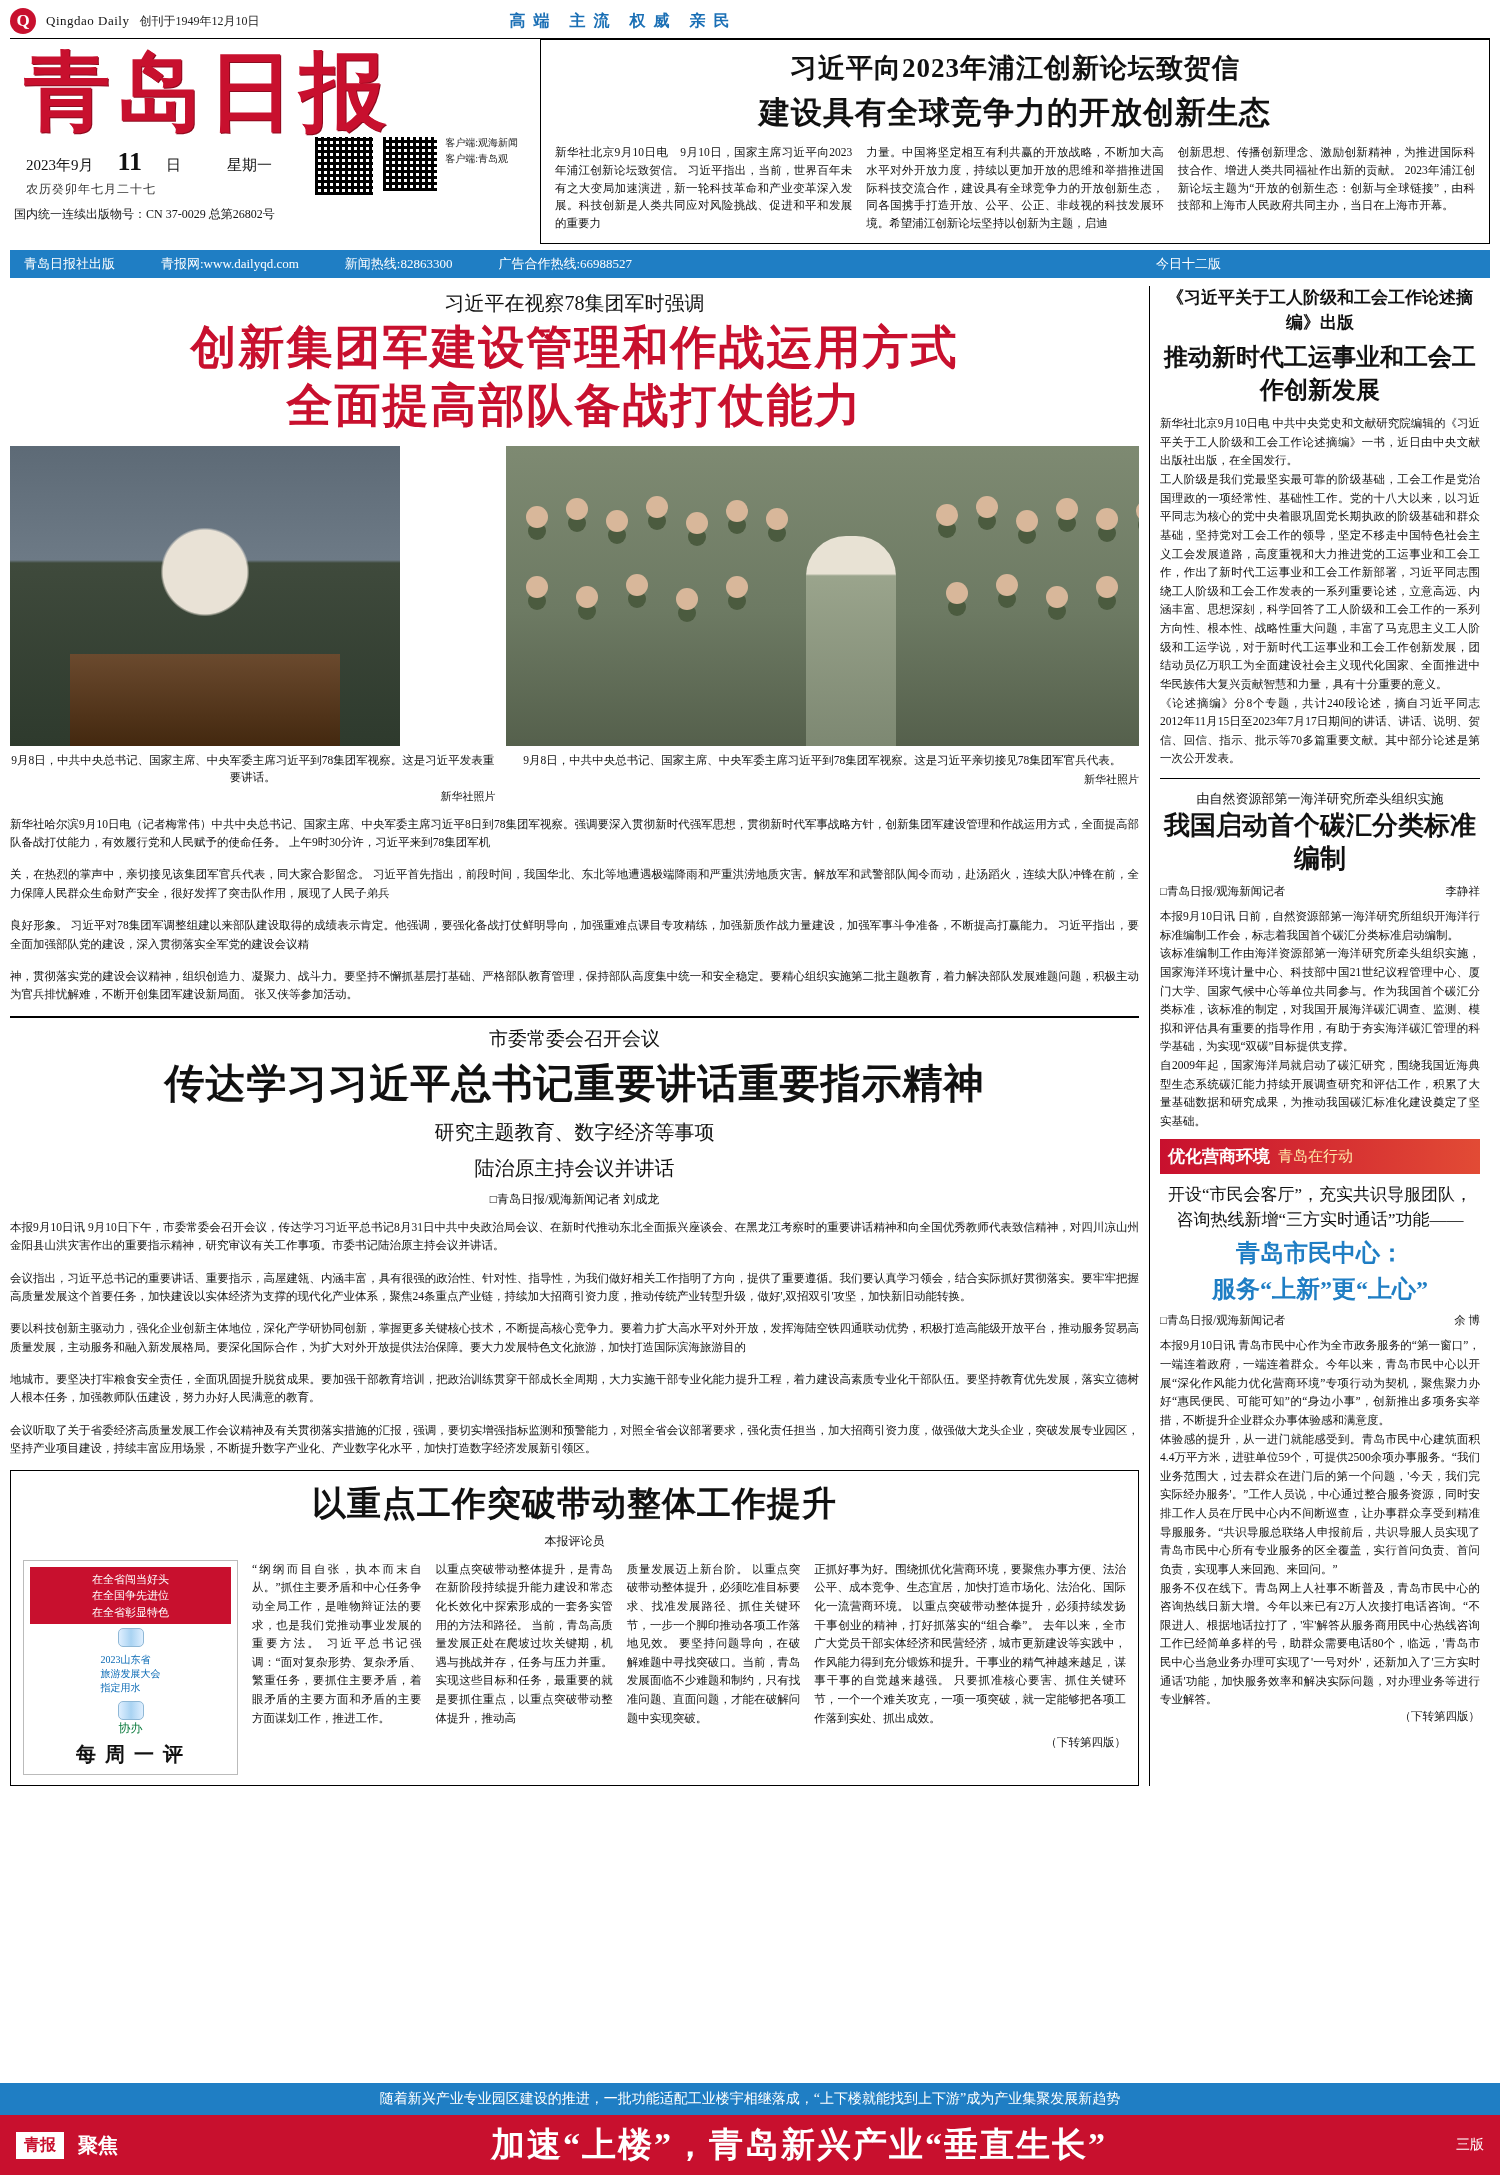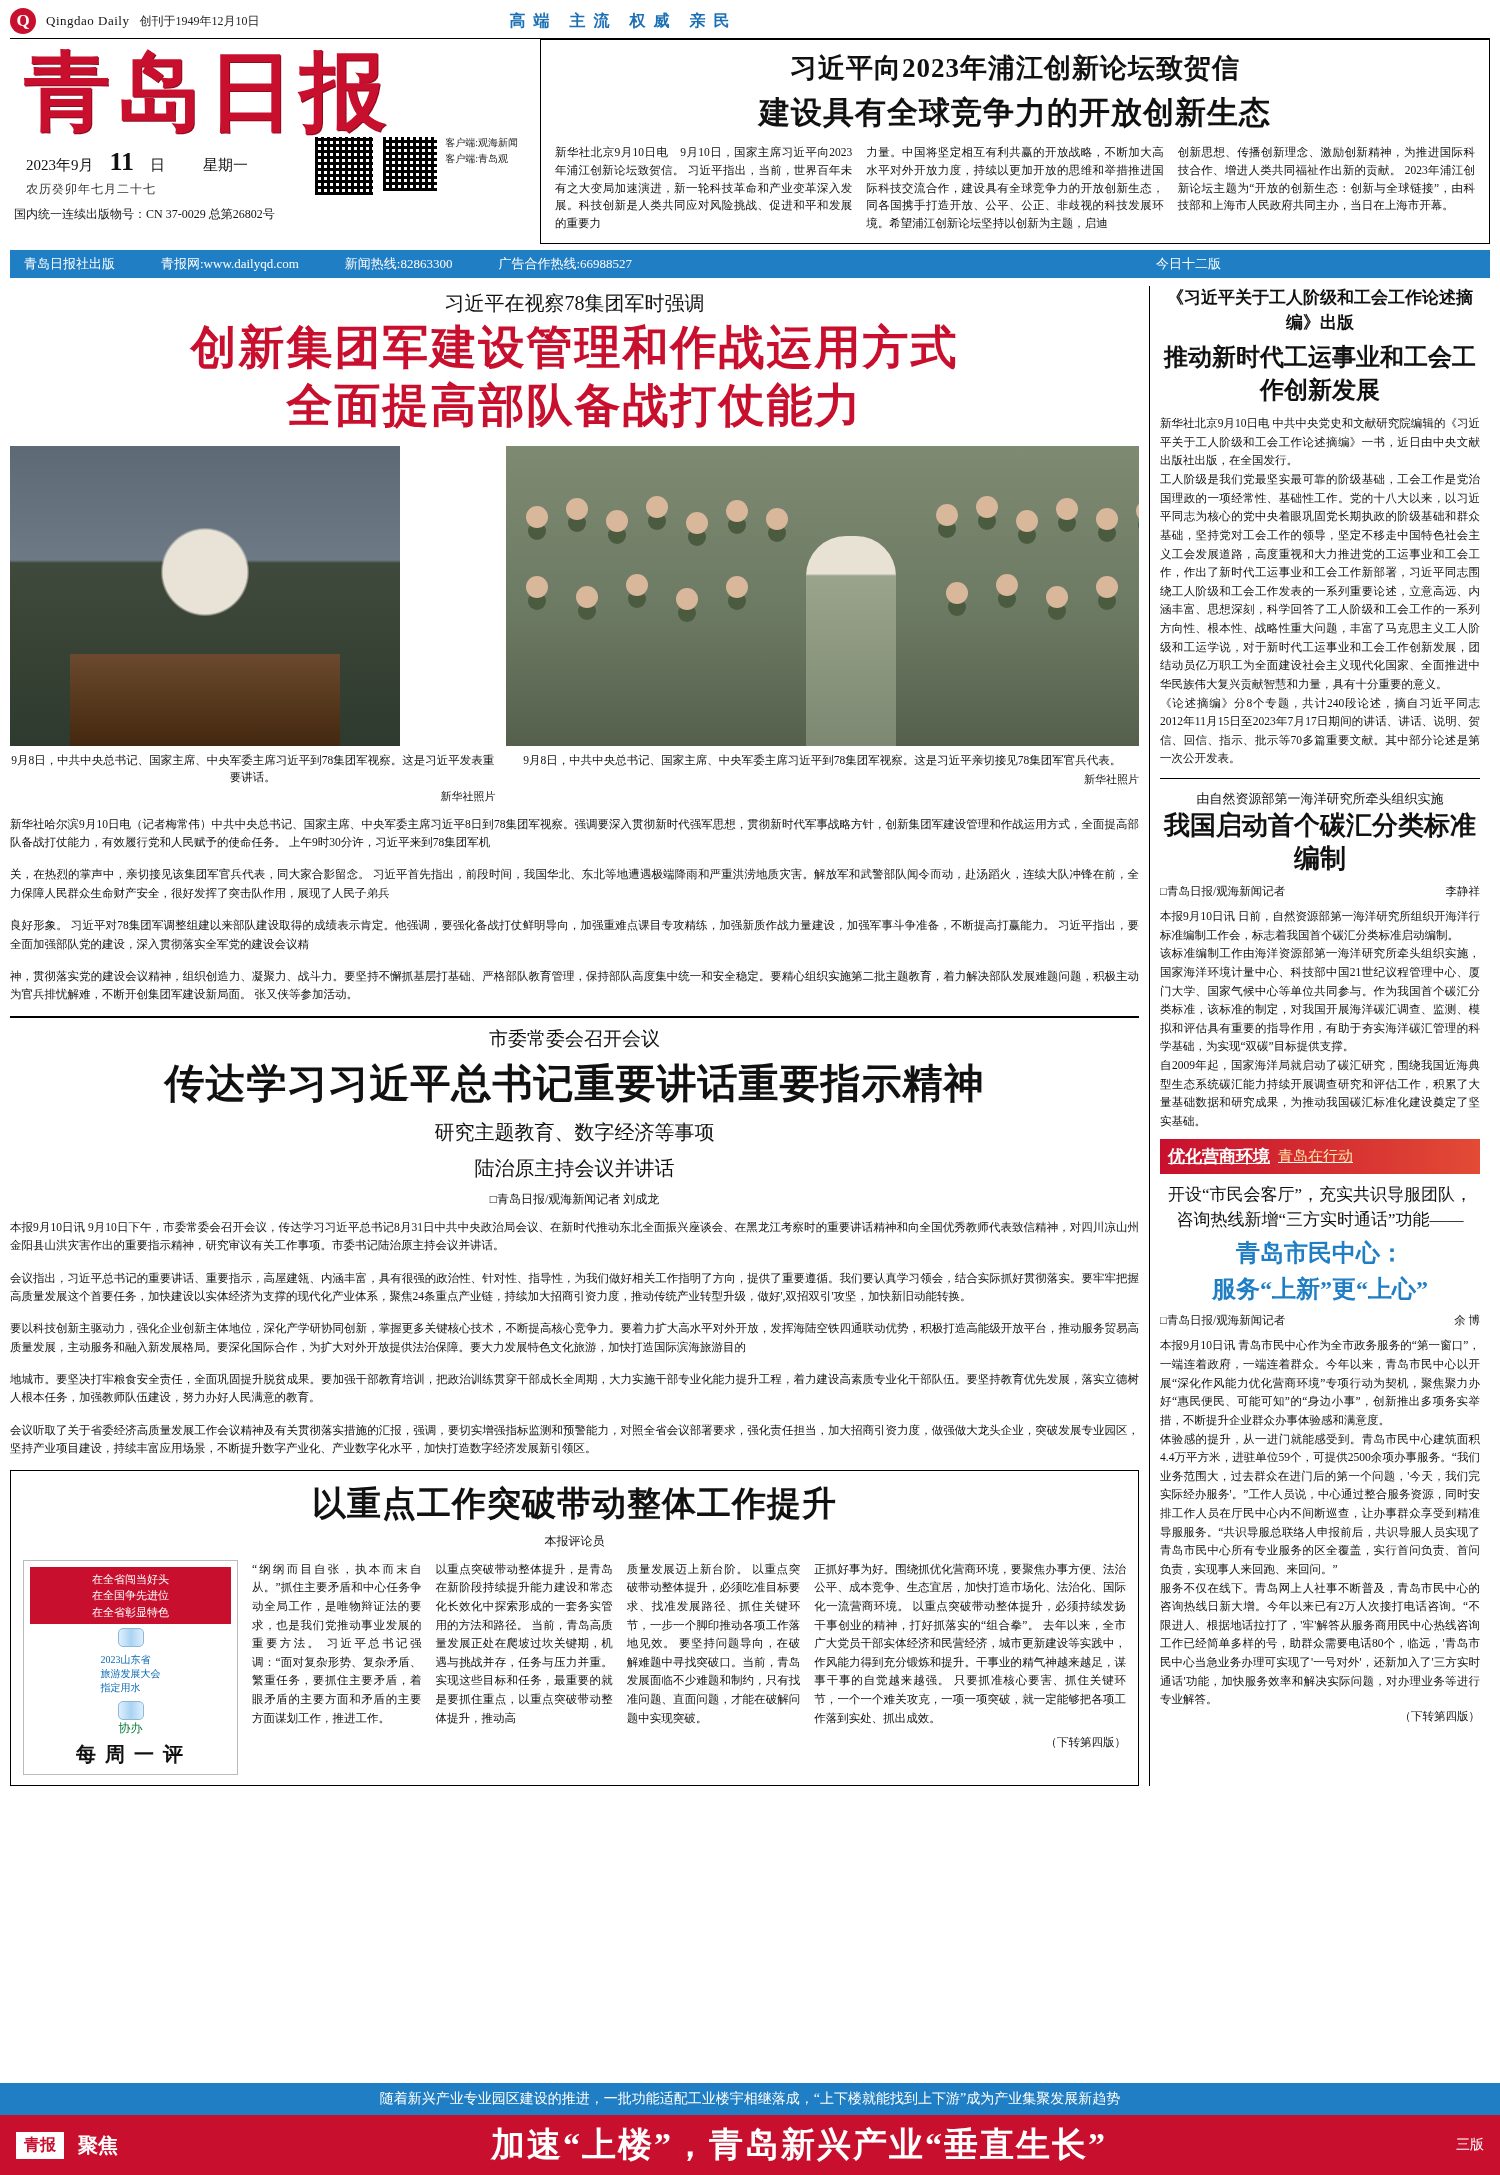--- a/index.html
+++ b/index.html
@@ -31,21 +31,21 @@
   
   .masthead { display:flex; }
   .mast-left { width:520px; position:relative; }
   .mast-title {
     font-family:"Liberation Serif", serif;
     font-size:86px; font-weight:bold; color:#c8102e;
     letter-spacing:6px; line-height:1.05;
     margin:8px 0 0 14px;
     text-shadow:1px 1px 0 #8d0a1f;
   }
-  .mast-date { display:flex; align-items:baseline; gap:16px; margin:10px 0 0 16px; font-size:15px; }
+  .mast-date { display:flex; align-items:baseline; gap:24px; margin:10px 0 0 16px; font-size:15px; }
   .mast-date .d { font-size:26px; font-weight:bold; }
   .mast-date .wk { margin-left:22px; font-size:15px; }
   .mast-lunar { margin:4px 0 0 16px; font-size:12px; color:#333; letter-spacing:1px; }
   .mast-issn { margin:8px 0 0 4px; font-size:12px; letter-spacing:0px; }
   .qrbox { position:absolute; right:12px; top:96px; display:flex; align-items:flex-start; gap:6px;}
   .qr { width:62px; height:62px; background:
       repeating-linear-gradient(0deg,#000 0 3px,#fff 3px 6px),
       repeating-linear-gradient(90deg,#000 0 3px,transparent 3px 6px);
       background-blend-mode:multiply; border:2px solid #fff;}
   .qr2 { width:58px; height:58px; }
@@ -99,21 +99,21 @@
 
   
   .r-kicker { font-size:17px; line-height:1.45; font-weight:bold; text-align:center;}
   .r-head { font-size:24px; font-weight:bold; color:#111; text-align:center; line-height:1.35; margin-top:6px;}
   .r-text { font-size:11.5px; line-height:1.62; text-align:justify; margin-top:8px;}
   .r-rule { border-top:1px solid #000; margin:10px 0;}
   .r-head2 { font-size:26px; font-weight:bold; text-align:center; line-height:1.3;}
   .r-sub { font-size:13px; text-align:center; line-height:1.5;}
   .banner {
     background:linear-gradient(90deg,#c8102e,#e24b35); color:#fff;
-    padding:6px 8px; display:flex; align-items:center; gap:8px; margin:8px 0;text-decoration:underline;
+    padding:6px 8px; display:flex; align-items:center; gap:8px; margin:8px 0;
   }
   .banner .b1 { font-size:17px; font-weight:bold; }
   .banner .b2 { font-size:15px; color:#ffe9a8; }
   .r-lead { font-size:17px; text-align:center; line-height:1.5;}
   .r-title3 { font-size:24px; font-weight:bold; color:#1f7ec4; text-align:center; line-height:1.35; margin-top:4px;}
 
   
   .bottom { position:absolute; left:0; bottom:0; width:1500px; }
   .bnote { background:#1f7ec4; color:#fff; font-size:14px; text-align:center; padding:7px 0; }
   .bbar { background:#c8102e; color:#fff; display:flex; align-items:center; height:60px; padding:0 16px; }

